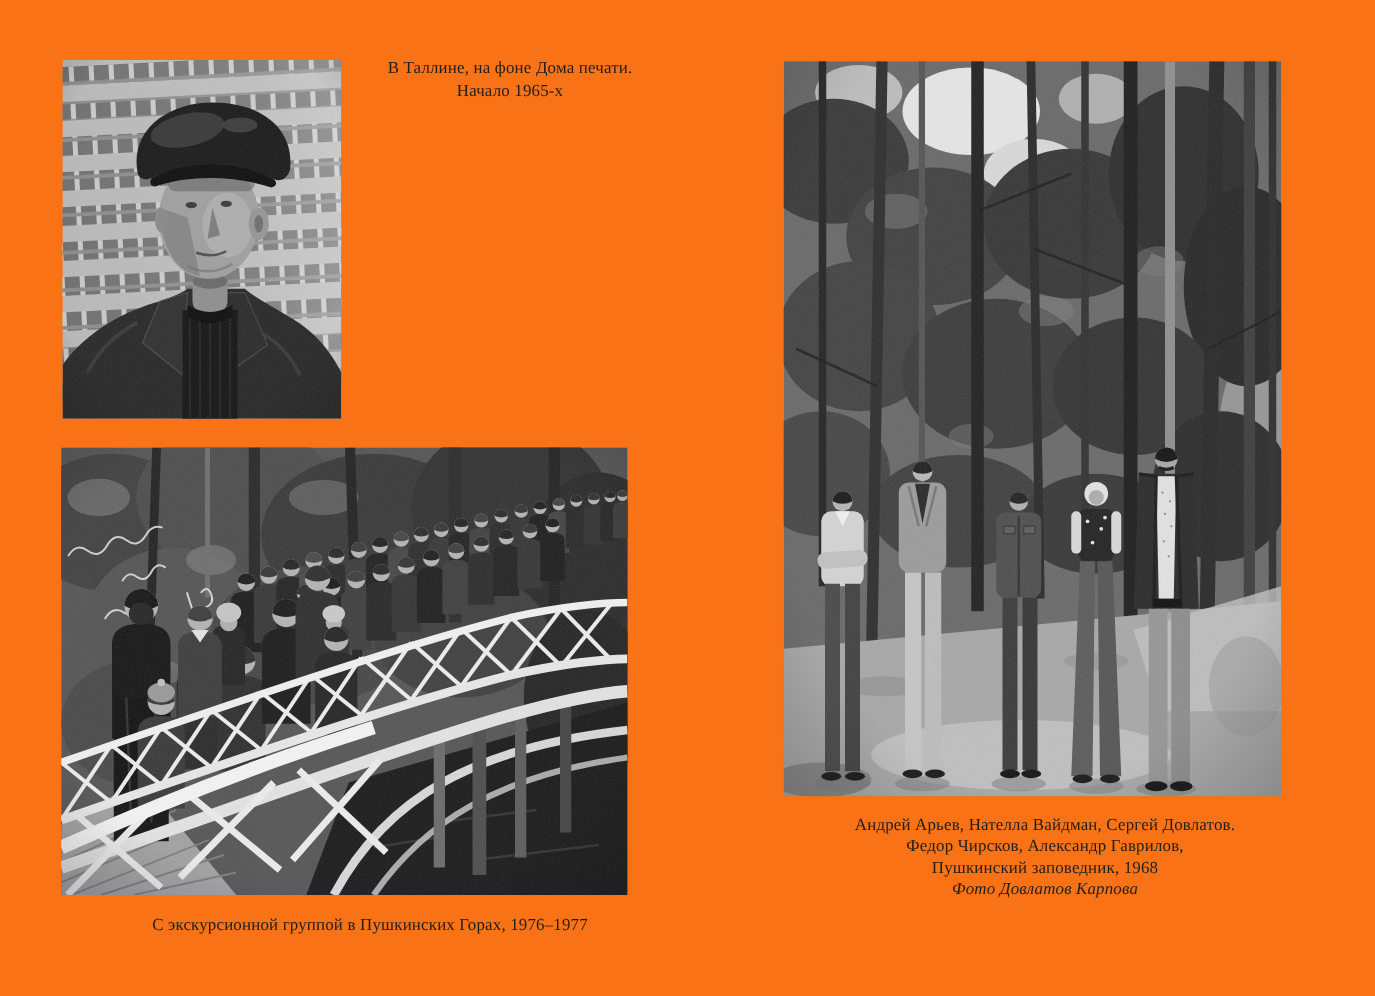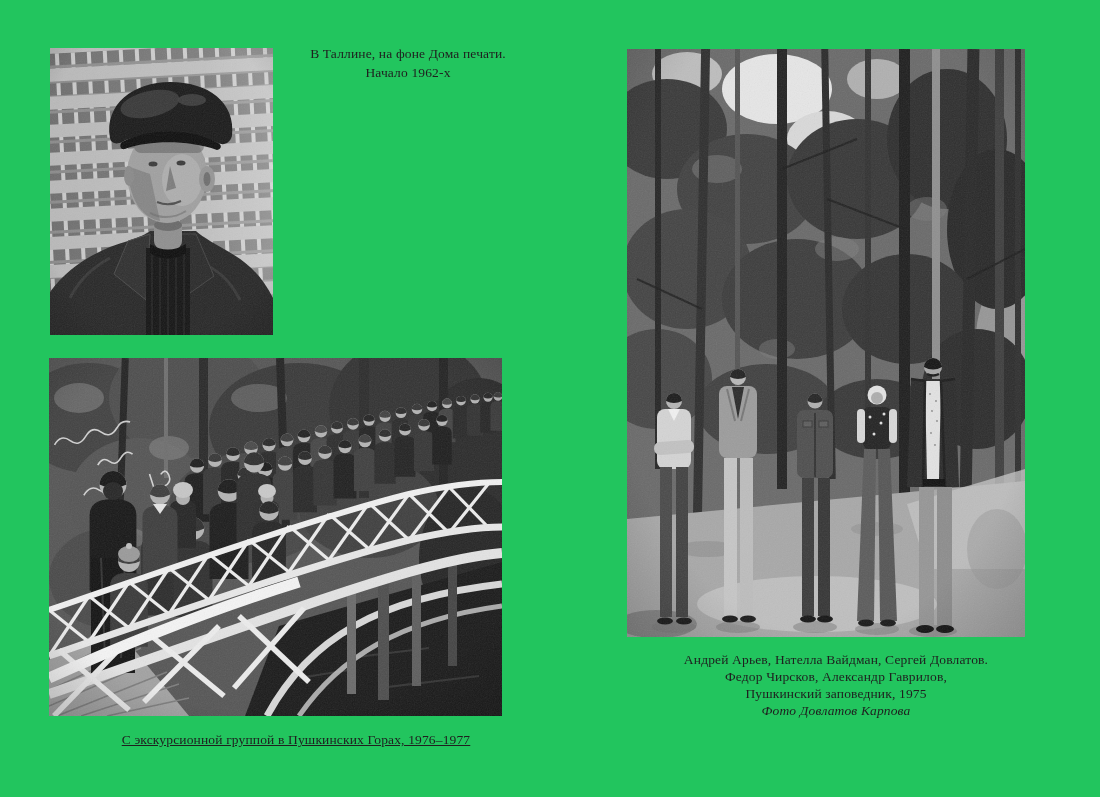--- a/index.html
+++ b/index.html
@@ -1,39 +1,39 @@
 <!DOCTYPE html>
 <html><head>
 <meta charset="utf-8">
 <style>
   html,body{margin:0;padding:0;background:#ffffff;}
   .page{
     position:relative;
     width:1100px;height:797px;
-    background:#22c55e;
+    background:#f97316;
     font-family:"Liberation Serif", serif;
     color:#1f1f1f;
     overflow:hidden;
   }
   figure{margin:0;padding:0;position:absolute;}
   figure svg{display:block;}
   .caption{
     position:absolute;
     text-align:center;
     font-size:13.5px;
     line-height:17px;
     color:#1f1f1f;
     letter-spacing:.15px;
   }
   .caption--top{line-height:19px;}
   .caption .italic{font-style:italic;}
   .photo-portrait{left:50px;top:48px;}
   .caption--portrait{left:248px;top:44px;width:320px;}
   .photo-bridge{left:49px;top:358px;}
-  .caption--bridge{left:46px;top:731px;width:500px;text-decoration:underline;}
+  .caption--bridge{left:46px;top:731px;width:500px;}
   .photo-forest{left:627px;top:49px;}
   .caption--forest{left:626px;top:651px;width:420px;}
 </style>
 </head>
 <body>
 
 <div class="page">
 
   <figure class="photo-portrait">
     <svg width="223" height="287" viewBox="0 0 223 287">
@@ -110,21 +110,21 @@
           <path d="M72,94 C100,80 140,80 168,95 C172,97 172,101 167,102 C138,92 100,92 75,101 C70,102 69,97 72,94 Z" fill="#0f0f0f"></path>
         </g>
       </g>
       <rect width="223" height="287" fill="url(#vg1)"></rect>
       <rect width="223" height="287" filter="url(#grain1)" opacity=".12"></rect>
     </svg>
   </figure>
 
   <div class="caption caption--top caption--portrait">
     <div>В Таллине, на фоне Дома печати.</div>
-    <div>Начало 1962-х</div>
+    <div>Начало 1965-х</div>
   </div>
 
   <figure class="photo-bridge">
     <svg width="453" height="358" viewBox="0 0 453 358">
       <defs>
         <symbol id="cp2" overflow="visible">
           <path d="M-13,46 L-13,4 Q-13,-5 0,-5 Q13,-5 13,4 L13,46 Z" fill="currentColor"></path>
           <circle cx="0" cy="-13" r="7.5" fill="#b4b4b4"></circle>
           <path d="M-7.5,-13 a7.5,7.5 0 0 1 15,0 q-7.5,4 -15,0 Z" fill="currentColor"></path>
         </symbol>
@@ -463,17 +463,17 @@
         </g>
       </g>
       <rect width="398" height="588" fill="url(#vg3)"></rect>
       <rect width="398" height="588" filter="url(#grain3)" opacity=".12"></rect>
     </svg>
   </figure>
 
   <div class="caption caption--forest">
     <div>Андрей Арьев, Нателла Вайдман, Сергей Довлатов.</div>
     <div>Федор Чирсков, Александр Гаврилов,</div>
-    <div>Пушкинский заповедник, 1975</div>
+    <div>Пушкинский заповедник, 1968</div>
     <div class="italic">Фото Довлатов Карпова</div>
   </div>
 
 </div>
 
 </body></html>

